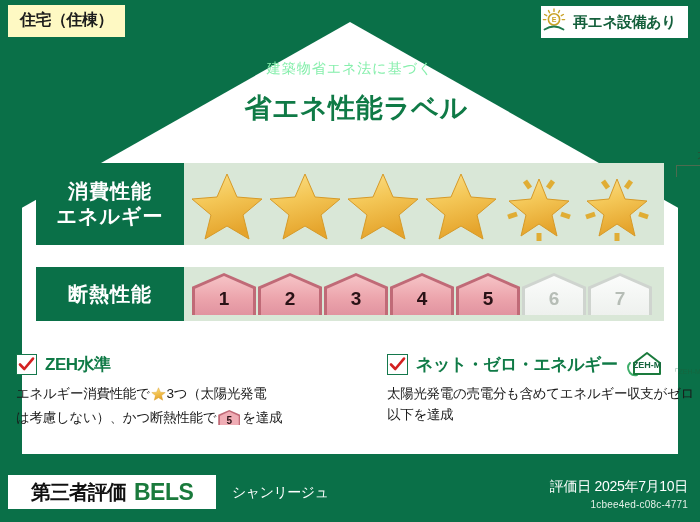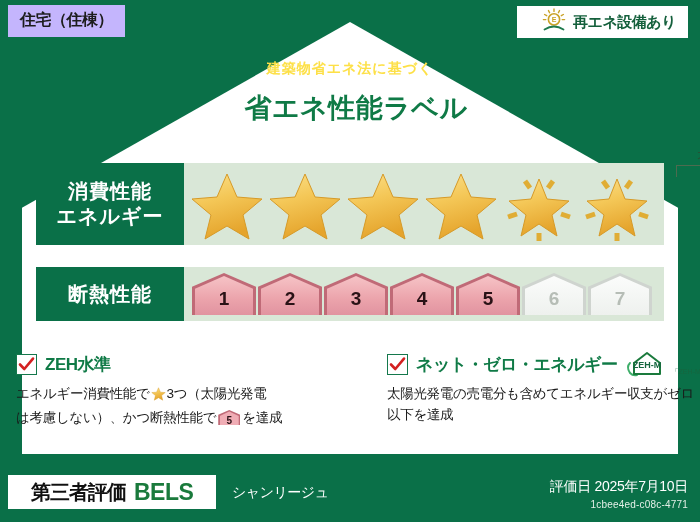--- a/index.html
+++ b/index.html
@@ -22,58 +22,58 @@
     width: 656px; height: 432px;
     background: #ffffff;
     clip-path: polygon(0% 43%, 50% 0%, 100% 43%, 100% 100%, 0% 100%);
   }
 
   
   .top-tab {
     position: absolute;
     left: 8px; top: 5px;
     padding: 5px 12px 6px 12px;
-    background: #c4b5fd;
+    background: #fef9c3;
     color: #1d1d1d;
     font-size: 16px;
     font-weight: bold;
     letter-spacing: -0.5px;
     z-index: 6;
   }
 
   
   .reene-badge {
     position: absolute;
     right: 12px; top: 6px;
     height: 32px;
     background: #ffffff;
     display: flex;
     align-items: center;
-    padding: 0 12px 0 24px;
+    padding: 0 12px 0 0;
     gap: 6px;
     z-index: 6;
   }
   .reene-badge .txt {
     font-size: 15px;
     font-weight: bold;
     color: #15603c;
     letter-spacing: -0.5px;
   }
 
   
   .title-block {
     position: absolute;
     left: 0; right: 0; top: 60px;
     text-align: center;
     z-index: 5;
   }
   .title-sub {
     font-size: 14px;
-    font-weight: bold;
-    color: #fde047;
+    font-weight: normal;
+    color: #86efac;
     letter-spacing: 1px;
   }
   .title-main {
     margin-top: 12px;
     font-size: 27px;
     font-weight: bold;
     color: #0f7a46;
     letter-spacing: 0.5px;
     padding-left: 12px;
   }

